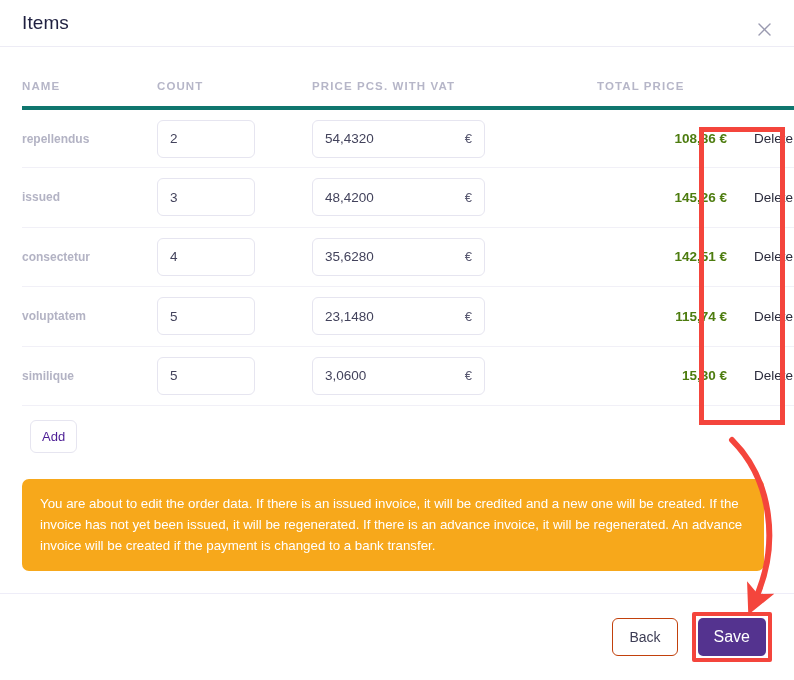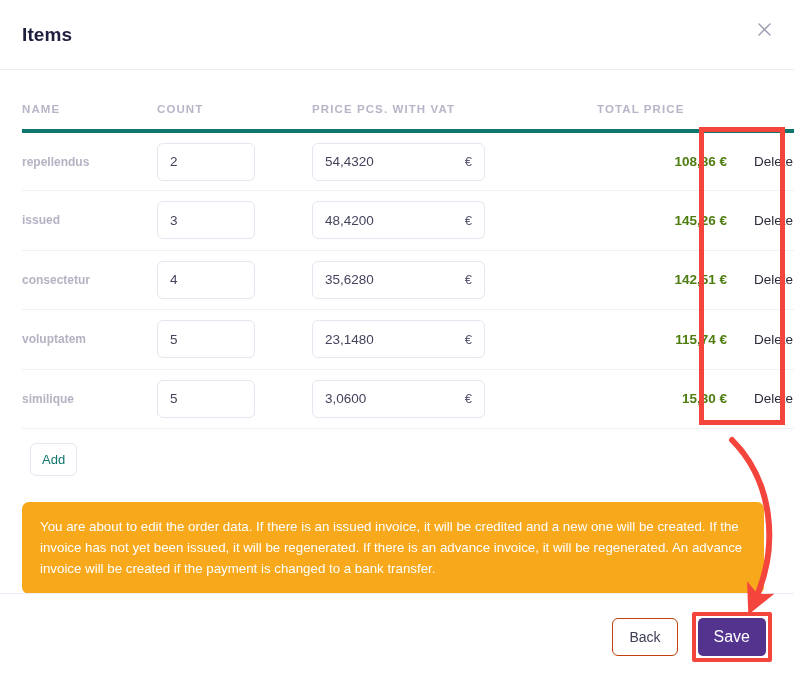--- a/index.html
+++ b/index.html
@@ -12,26 +12,25 @@
   }
   .modal {
     position: relative;
     width: 794px; height: 680px;
     background: #ffffff;
   }
 
   
   .modal-header {
     position: relative;
-    height: 70px;
+    height: 47px;
     display: flex;
     align-items: center;
     padding: 0 22px 0 22px;
     border-bottom: 1px solid #edecf5;
-    font-weight: bold;
   }
   .modal-title {
     font-size: 19px;
     color: #1f2040;
     letter-spacing: .1px;
   }
   .close-icon {
     position: absolute;
     right: 15px; top: 14px;
     width: 30px; height: 30px;
@@ -104,21 +103,21 @@
   
   .add-row { padding: 14px 0 0 8px; }
   .btn-add {
     display: inline-flex; align-items: center; justify-content: center;
     height: 33px; min-width: 43px;
     padding: 0 11px;
     border: 1px solid #e6e5f0;
     border-radius: 6px;
     background: #fff;
     font-size: 13px;
-    color: #0f766e;
+    color: #4c1d95;
     cursor: pointer;
   }
 
   
   .warning {
     margin: 26px 30px 0 22px;
     background: #f7a81b;
     color: #ffffff;
     border-radius: 7px;
     padding: 14px 18px 15px 18px;

